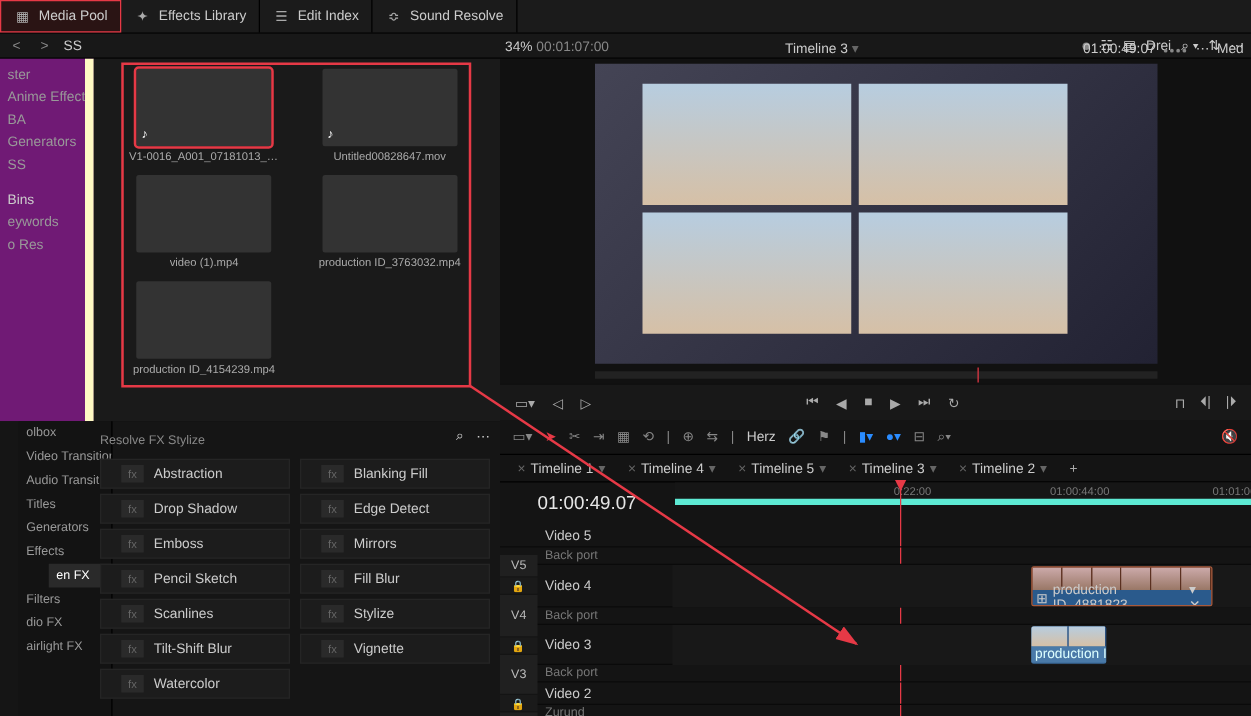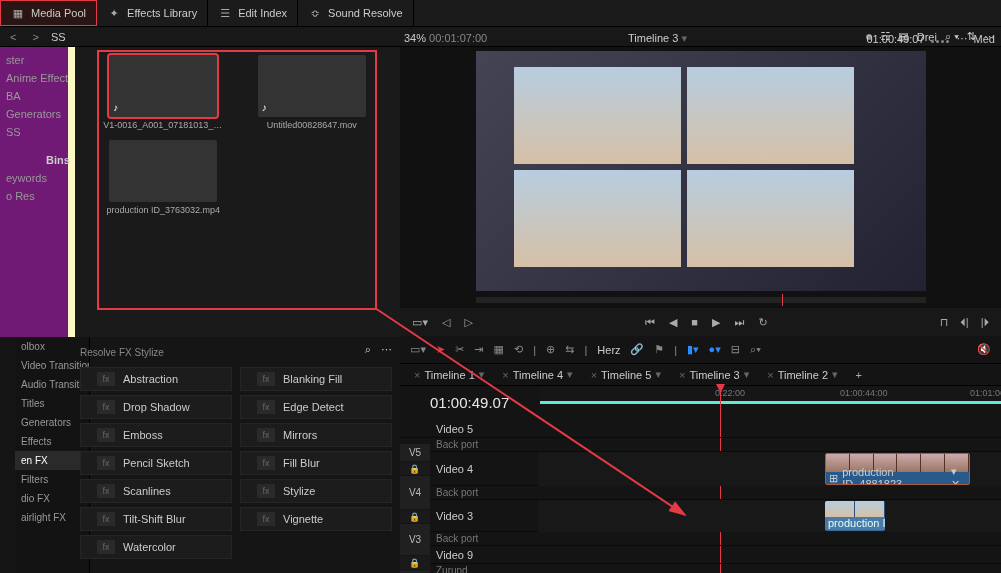--- a/index.html
+++ b/index.html
@@ -13,21 +13,21 @@
   .dot{width:6px;height:6px;border-radius:50%;background:#888;}
   .subbar-right{margin-left:auto; display:flex; gap:8px; align-items:center; color:#888;}
   .subbar-center{position:absolute; left:404px; top:32px; font-size:11px; color:#999;}
   .timeline-title{position:absolute; left:628px; top:32px; color:#ccc; font-size:11px;}
   .tc-right{position:absolute; right:6px; top:32px; color:#ccc; display:flex; gap:6px; align-items:center;}
   .tc-right .dots span{display:inline-block;width:3px;height:3px;border-radius:50%;background:#888;margin-right:2px;}
   .tc-right .med{color:#ccc;}
 
   .left-col{position:absolute; left:0; top:47px; width:75px; height:290px; background:#701a75; border-right:7px solid #fef9c3; padding:4px 0;}
   .left-col .item{padding:3px 6px; color:#999; cursor:pointer; white-space:nowrap; overflow:hidden;}
-  .left-col .hdr{color:#ccc; font-weight:700; margin-top:10px; padding:3px 6px;margin-left:40px;}
+  .left-col .hdr{color:#ccc; font-weight:400; margin-top:10px; padding:3px 6px;}
 
   .media-area{position:absolute; left:75px; top:47px; width:325px; height:290px; background:#1a1a1a;}
   .redbox{position:absolute; left:22px; top:3px; width:280px; height:260px; border:2px solid #e63946;}
   .thumb-grid{display:grid; grid-template-columns:1fr 1fr; gap:10px 28px; padding:8px 28px;}
   .thumb{display:flex; flex-direction:column; align-items:center; gap:3px; cursor:pointer; position:relative;}
   .thumb .img{width:108px; height:62px; background:#333; border-radius:2px; position:relative; overflow:hidden;}
   .thumb.sel .img{outline:2px solid #e63946;}
   .thumb .img .audio-ic{position:absolute; left:4px; bottom:4px; color:#fff; font-size:10px;}
   .thumb .cap{font-size:9px; color:#aaa; text-align:center; max-width:120px; white-space:nowrap; overflow:hidden; text-overflow:ellipsis;}
 
@@ -39,21 +39,21 @@
   .viewer-scrub .ph{position:absolute; left:68%; top:-3px; width:1px; height:12px; background:#e63946;}
 
   .vctrl{position:absolute; left:400px; top:308px; right:0; height:28px; background:#181818; display:flex; align-items:center; padding:0 10px; gap:10px;}
   .vctrl .sp{flex:1;}
   .vctrl .btn{color:#aaa; cursor:pointer; padding:2px;}
   .vctrl .right-cluster{display:flex; gap:8px; margin-left:auto;}
 
   .fx-panel{position:absolute; left:0; top:337px; width:400px; bottom:0; background:#151515;}
   .fx-left{position:absolute; left:15px; top:0; width:75px; bottom:0; background:#131313; border-right:1px solid #000;}
   .fx-left .it{padding:4px 6px; color:#999; cursor:pointer; white-space:nowrap; overflow:hidden; font-size:10px;}
-  .fx-left .it.sel{background:#2a2a2a; color:#fff;}
+  .fx-left .it.sel{background:#2a2a2a; color:#fff;margin-left:24px;}
   .fx-search{position:absolute; left:75px; top:0; right:0; height:24px; display:flex; align-items:center; justify-content:flex-end; padding:0 8px; gap:10px; color:#888;}
   .fx-hdr{position:absolute; left:80px; top:10px; color:#888; font-size:10px;}
   .fx-grid{position:absolute; left:80px; top:30px; right:8px; display:grid; grid-template-columns:1fr 1fr; gap:4px 8px;}
   .fx-item{display:flex; align-items:center; gap:8px; background:#1c1c1c; border:1px solid #252525; padding:4px 16px; cursor:pointer;}
   .fx-item .ic{width:18px; height:14px; background:#2a2a2a; display:flex; align-items:center; justify-content:center; color:#666; font-size:9px;}
   .fx-subhdr{position:absolute; left:80px; bottom:8px; color:#888; font-size:10px; display:flex; justify-content:space-between; width:300px;}
 
   .tl-panel{position:absolute; left:400px; top:336px; right:0; bottom:0; background:#141414;}
   .tl-tools{height:28px; display:flex; align-items:center; gap:10px; padding:0 10px; border-bottom:1px solid #000;}
   .tl-tools .tool{color:#888; cursor:pointer;}
@@ -62,21 +62,21 @@
   .tl-tools .link{color:#888;}
   .tl-tools .blue{color:#2a8cff;}
   .tl-tools .mute{color:#e63946; margin-left:auto;}
   .tl-tabs{height:22px; display:flex; align-items:center; gap:2px; padding:0 6px; border-bottom:1px solid #000;}
   .tl-tab{padding:2px 8px; color:#aaa; cursor:pointer; display:flex; gap:4px; align-items:center;}
   .tl-tab .x{color:#666;}
   .tl-tab .v{color:#666;}
   .tl-tab.act{color:#e08a5a;}
   .tl-tab.add{color:#aaa;}
   .tl-body{position:relative; height:calc(100% - 50px);}
-  .tl-ruler{position:absolute; left:140px; right:0; top:0; height:18px; background:#161616; border-bottom:3px solid #5eead4;}
+  .tl-ruler{position:absolute; left:140px; right:0; top:0; height:18px; background:#161616; border-bottom:5px solid #5eead4;}
   .tl-ruler .tick{position:absolute; top:2px; font-size:9px; color:#777;}
   .tl-bigtc{position:absolute; left:30px; top:8px; font-size:15px; color:#e6e6e6;}
   .tl-tracks{position:absolute; left:0; top:34px; right:0; bottom:0;}
   .trk{height:18px; display:flex; align-items:center; border-bottom:1px solid #0a0a0a;}
   .trk .hd{width:30px; text-align:center; color:#bbb; background:#202020; height:100%; display:flex; align-items:center; justify-content:center; font-size:10px;margin-top:48px;}
   .trk .name{width:108px; padding-left:6px; color:#999; display:flex; align-items:center; gap:6px; font-size:10px;}
   .trk .lock{color:#555;font-size:9px;}
   .trk .lane{flex:1; position:relative; background:#181818;}
   .trk.sub{height:14px;}
   .trk.sub .hd{background:#1a1a1a;}
@@ -177,22 +177,30 @@
         </div>
         <div class="cap">V1-0016_A001_07181013_C01</div>
       </div>
       <div class="thumb">
         <div class="img art2">
           <span class="audio-ic">♪</span>
         </div>
         <div class="cap">Untitled00828647.mov</div>
       </div>
       <div class="thumb">
+        <div class="img art4"></div>
+        <div class="cap">video (1).mp4</div>
+      </div>
+      <div class="thumb">
         <div class="img art5"></div>
         <div class="cap">production ID_3763032.mp4</div>
+      </div>
+      <div class="thumb">
+        <div class="img art6"></div>
+        <div class="cap">production ID_4154239.mp4</div>
       </div>
     </div>
   <div class="redbox"></div>
 </div>
 
 <div class="viewer">
   <div class="viewer-canvas">
     <div class="fourup">
       <div></div>
         <div></div>
@@ -419,21 +427,21 @@
         <div class="trk sub">
           <div class="hd">
             <span class="lock">🔒</span>
           </div>
           <div class="name">Back port</div>
           <div class="lane"></div>
         </div>
         <div class="trk">
           <div class="hd">V2</div>
           <div class="name">
-            <span>Video 9</span>
+            <span>Video 2</span>
           </div>
           <div class="lane"></div>
         </div>
         <div class="trk sub">
           <div class="hd">
             <span class="lock">🔒</span>
           </div>
           <div class="name">Zurund</div>
           <div class="lane"></div>
         </div>

